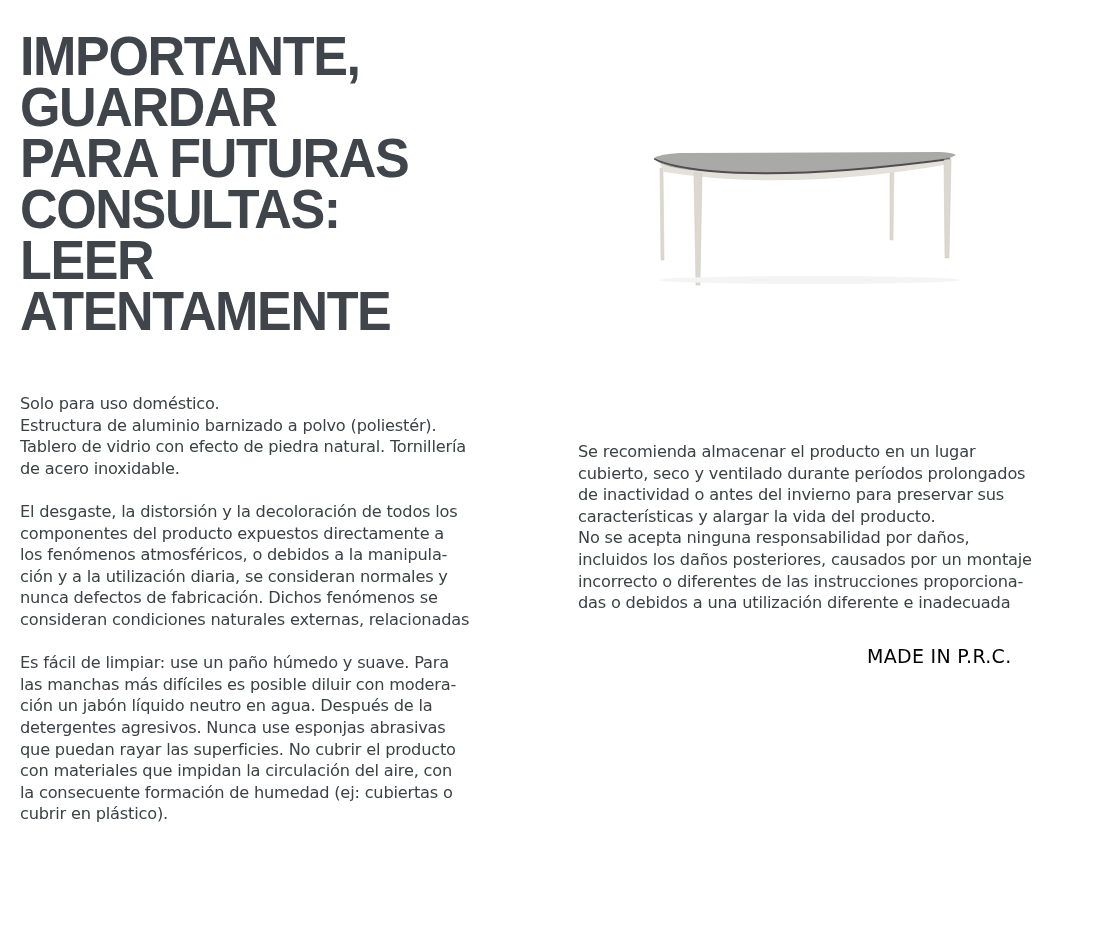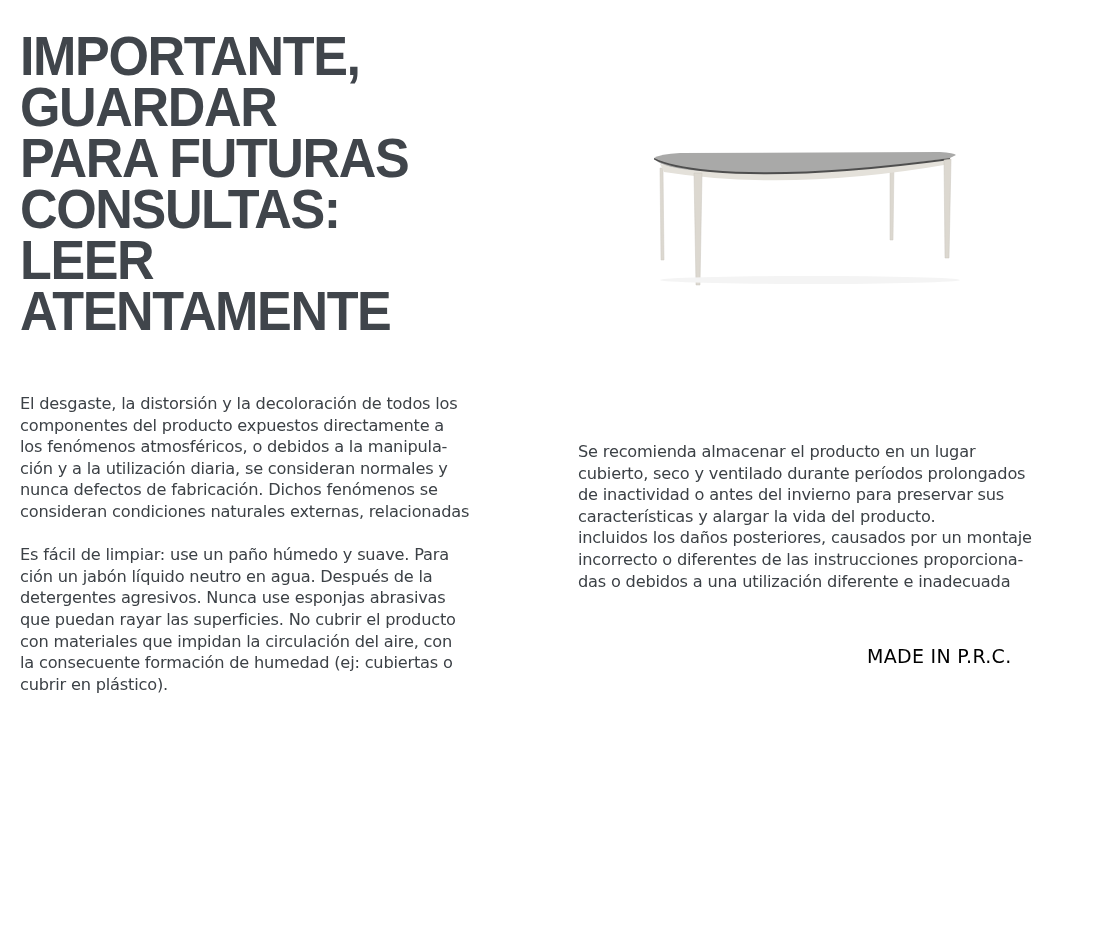--- a/index.html
+++ b/index.html
@@ -90,43 +90,51 @@
     <path d="M44 33 L52 33 L50 145 L46 145 Z" fill="#dcd8d0" stroke="#cbc7be" stroke-width="0.5"></path>
 
     <path d="M294 20 L301 19 L299 118 L295 118 Z" fill="#dcd8d0" stroke="#cbc7be" stroke-width="0.5"></path>
 
     <ellipse cx="160" cy="140" rx="150" ry="4" fill="#f4f4f4"></ellipse>
   </svg>
 </div>
 
 <div class="col col-left">
   <p>
+    <span class="line">Solo para uso doméstico.</span>
+    <span class="line">Estructura de aluminio barnizado a polvo (poliestér).</span>
+    <span class="line">Tablero de vidrio con efecto de piedra natural. Tornillería</span>
+    <span class="line">de acero inoxidable.</span>
+  </p>
+  <p>
     <span class="line">El desgaste, la distorsión y la decoloración de todos los</span>
     <span class="line">componentes del producto expuestos directamente a</span>
     <span class="line">los fenómenos atmosféricos, o debidos a la manipula-</span>
     <span class="line">ción y a la utilización diaria, se consideran normales y</span>
     <span class="line">nunca defectos de fabricación. Dichos fenómenos se</span>
     <span class="line">consideran condiciones naturales externas, relacionadas</span>
   </p>
   <p>
     <span class="line">Es  fácil de limpiar: use un paño húmedo y suave. Para</span>
+    <span class="line">las manchas más difíciles es posible diluir con modera-</span>
     <span class="line">ción un jabón líquido neutro en agua. Después de la</span>
     <span class="line">detergentes agresivos. Nunca use esponjas abrasivas</span>
     <span class="line">que puedan rayar las superficies. No cubrir el producto</span>
     <span class="line">con materiales que impidan la circulación del aire, con</span>
     <span class="line">la consecuente formación de humedad (ej: cubiertas o</span>
     <span class="line">cubrir en plástico).</span>
   </p>
 </div>
 
 <div class="col col-right">
   <p>
     <span class="line">Se recomienda almacenar el producto en un lugar</span>
     <span class="line">cubierto, seco y ventilado durante períodos prolongados</span>
     <span class="line">de inactividad o antes del invierno para preservar sus</span>
     <span class="line">características y alargar la vida del producto.</span>
+    <span class="line">No se acepta ninguna responsabilidad por daños,</span>
     <span class="line">incluidos los daños posteriores, causados por un montaje</span>
     <span class="line">incorrecto o diferentes de las instrucciones proporciona-</span>
     <span class="line">das o debidos a una utilización diferente e inadecuada</span>
   </p>
 </div>
 
 <div class="made-in">MADE IN P.R.C.</div>
 
 </body></html>

